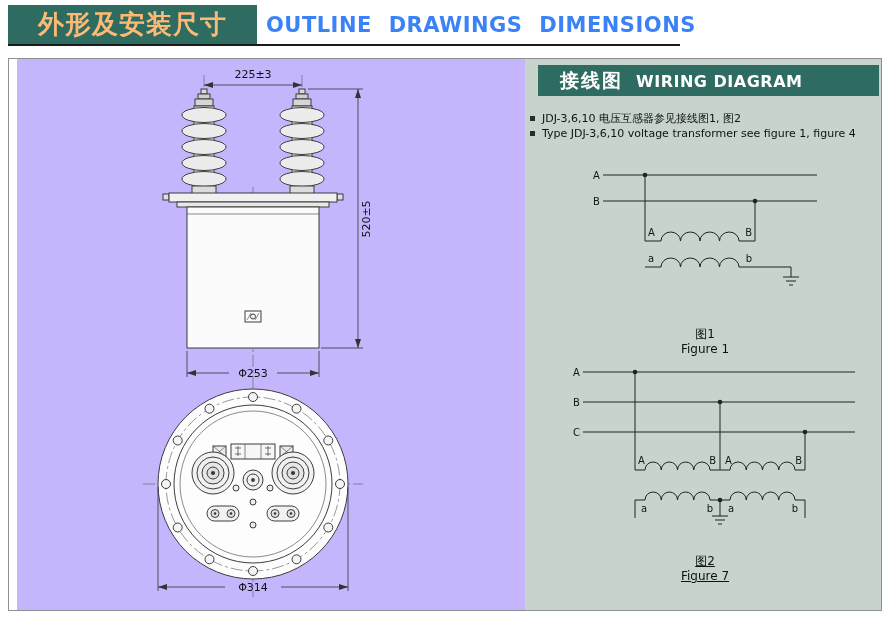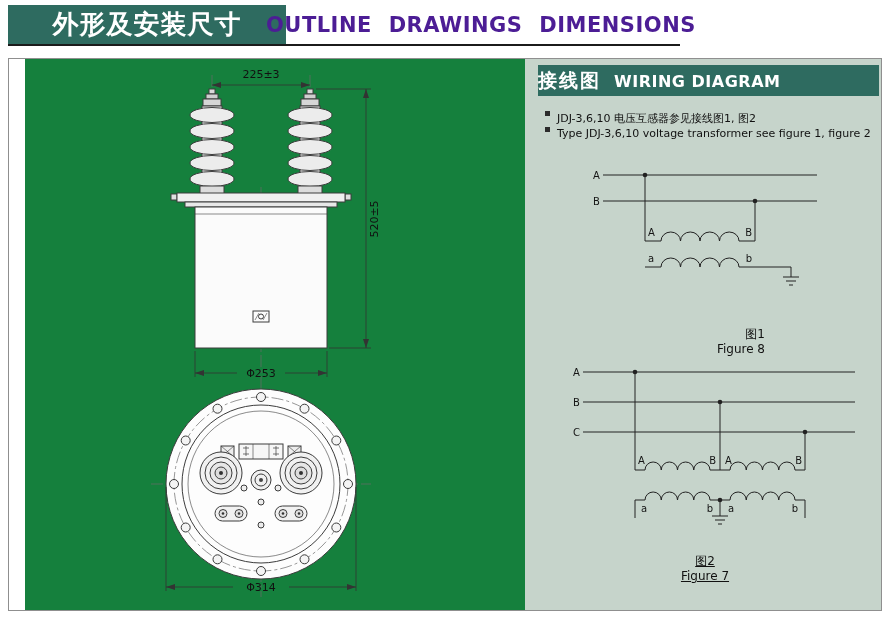--- a/index.html
+++ b/index.html
@@ -1,43 +1,43 @@
 <!DOCTYPE html>
 <html><head>
 <meta charset="utf-8">
 <style>
   * { margin:0; padding:0; box-sizing:border-box; }
   html,body { width:890px; height:618px; background:#ffffff; }
   body { font-family:"DejaVu Sans","Liberation Sans",sans-serif; position:relative; overflow:hidden; }
   .page { position:absolute; left:0; top:0; width:890px; height:618px; background:#fff; }
 
   
-  .title-box { position:absolute; left:8px; top:5px; width:278px; height:39px; background:#2e6b60;
-               color:#ffffff; font-size:26px; font-weight:bold; line-height:39px; text-align:center; letter-spacing:1px; }
-  .title-en  { position:absolute; left:266px; top:13px; font-size:21px; font-weight:bold; color:#4c1d95;
+  .title-box { position:absolute; left:8px; top:5px; width:249px; height:39px; background:#2e6b60;
+               color:#fdba74; font-size:26px; font-weight:bold; line-height:39px; text-align:center; letter-spacing:1px; }
+  .title-en  { position:absolute; left:266px; top:13px; font-size:21px; font-weight:bold; color:#3b82f6;
                letter-spacing:0.5px; word-spacing:9px; }
   .title-rule { position:absolute; left:8px; top:44px; width:672px; height:2px; background:#1b1b1b; }
 
   
   .frame { position:absolute; left:8px; top:58px; width:874px; height:553px; border:1px solid #8f8f8f; background:#fff; }
-  .outline-panel { position:absolute; left:16px; top:0; width:516px; height:551px; background:#15803d;text-align:center; }
+  .outline-panel { position:absolute; left:8px; top:0; width:516px; height:551px; background:#c4b5fd;text-align:center; }
   .wiring-panel  { position:absolute; left:516px; top:0; width:356px; height:551px; background:#c6d4cb; }
 
   
   .wiring-header { position:absolute; left:13px; top:6px; width:341px; height:31px; background:#2e6b60;
-                   color:#fff; line-height:31px; white-space:nowrap; }
+                   color:#fff; line-height:31px; padding-left:22px; white-space:nowrap; }
   .wiring-header .cn { font-size:19px; font-weight:bold; letter-spacing:2px; }
   .wiring-header .en { font-size:16px; font-weight:bold; margin-left:8px; letter-spacing:0.5px; }
-  .note { position:absolute; left:20px; font-size:11px; color:#111; display:flex; gap:7px; white-space:nowrap; }
+  .note { position:absolute; left:5px; font-size:11px; color:#111; display:flex; align-items:center; gap:7px; white-space:nowrap; }
   .note .sq { width:5px; height:5px; background:#2b2b2b; flex:none; }
   .note1 { top:52px; } .note2 { top:68px; }
   .fig1 { position:absolute; left:62px; top:104px; }
   .fig2 { position:absolute; left:42px; top:299px; }
   .caption { position:absolute; width:120px; text-align:center; font-size:12px; color:#111; line-height:15px; }
-  .cap1 { left:120px; top:268px;text-align:right; }
+  .cap1 { left:120px; top:268px; }
   .cap2 { left:120px; top:495px;text-decoration:underline; }
 
   
   svg text { font-family:"DejaVu Sans",sans-serif; }
   .outline-svg .cl  { stroke:#6a6a6a; stroke-width:0.7; stroke-dasharray:12 3 3 3; }
   .outline-svg .dim { stroke:#333; stroke-width:0.8; }
   .outline-svg .dimtext { font-size:11px; fill:#111; stroke:none; }
   .wfig line, .wfig path { stroke:#222; stroke-width:1; fill:none; }
   .wfig .dot { fill:#222; stroke:none; }
   .wfig text { font-size:10px; fill:#151515; stroke:none; }
@@ -228,21 +228,21 @@
         <span class="cn">接线图</span>
         <span class="en">WIRING DIAGRAM</span>
       </div>
 
       <div class="note note1">
         <span class="sq"></span>
         <span>JDJ-3,6,10 电压互感器参见接线图1, 图2</span>
       </div>
       <div class="note note2">
         <span class="sq"></span>
-        <span>Type JDJ-3,6,10 voltage transformer see figure 1, figure 2</span>
+        <span>Type JDJ-3,6,10 voltage transformer see figure 1, figure 4</span>
       </div>
 
       <svg class="fig1 wfig" width="260" height="150" viewBox="0 0 260 150">
         <line x1="16" y1="12" x2="230" y2="12"></line>
         <line x1="16" y1="38" x2="230" y2="38"></line>
         <line x1="58" y1="12" x2="58" y2="78"></line>
         <line x1="168" y1="38" x2="168" y2="78"></line>
         <circle class="dot" cx="58" cy="12" r="2.3"></circle>
         <circle class="dot" cx="168" cy="38" r="2.3"></circle>
         <line x1="58" y1="78" x2="74" y2="78"></line>
@@ -261,21 +261,21 @@
         <text x="6" y="16">A</text>
         <text x="6" y="42">B</text>
         <text x="61" y="73">A</text>
         <text x="165" y="73" text-anchor="end">B</text>
         <text x="61" y="99">a</text>
         <text x="165" y="99" text-anchor="end">b</text>
       </svg>
 
       <div class="caption cap1">
         <div>图1</div>
-        <div>Figure 8</div>
+        <div>Figure 1</div>
       </div>
 
       <svg class="fig2 wfig" width="300" height="190" viewBox="0 0 300 190">
         <line x1="16" y1="14" x2="288" y2="14"></line>
         <line x1="16" y1="44" x2="288" y2="44"></line>
         <line x1="16" y1="74" x2="288" y2="74"></line>
         <line x1="68" y1="14" x2="68" y2="112"></line>
         <line x1="153" y1="44" x2="153" y2="112"></line>
         <line x1="238" y1="74" x2="238" y2="112"></line>
         <circle class="dot" cx="68" cy="14" r="2.3"></circle>

